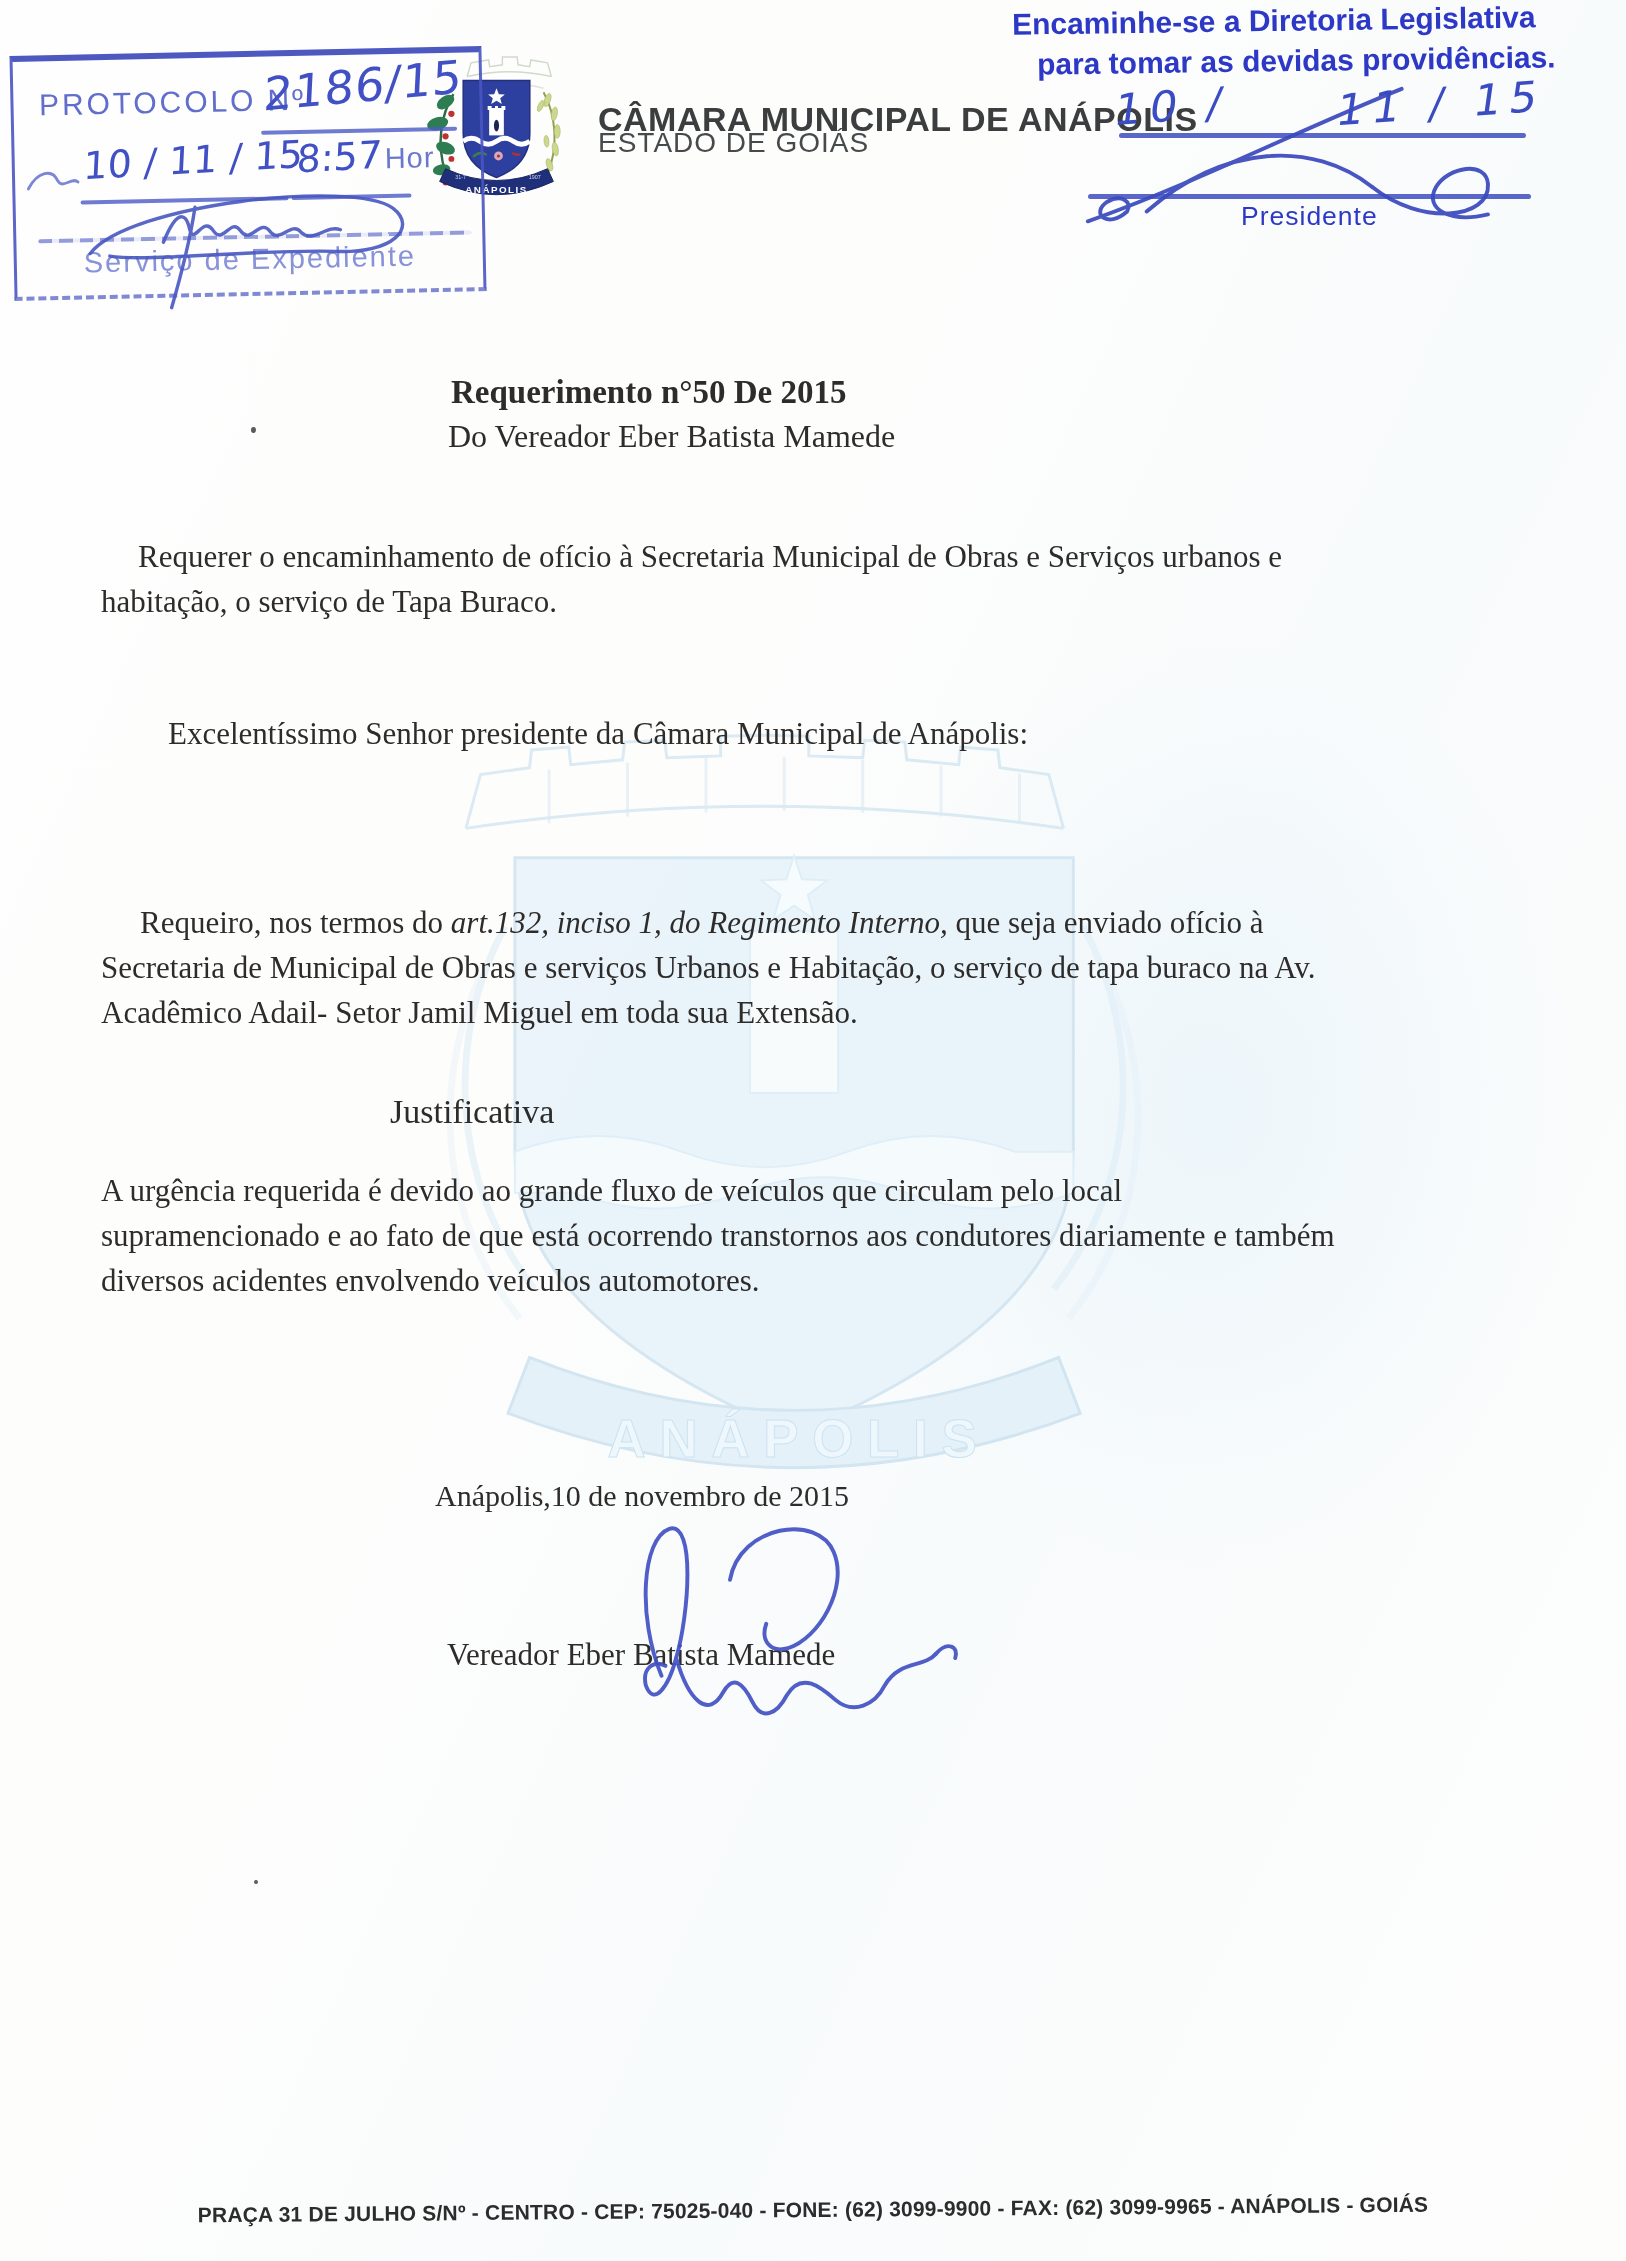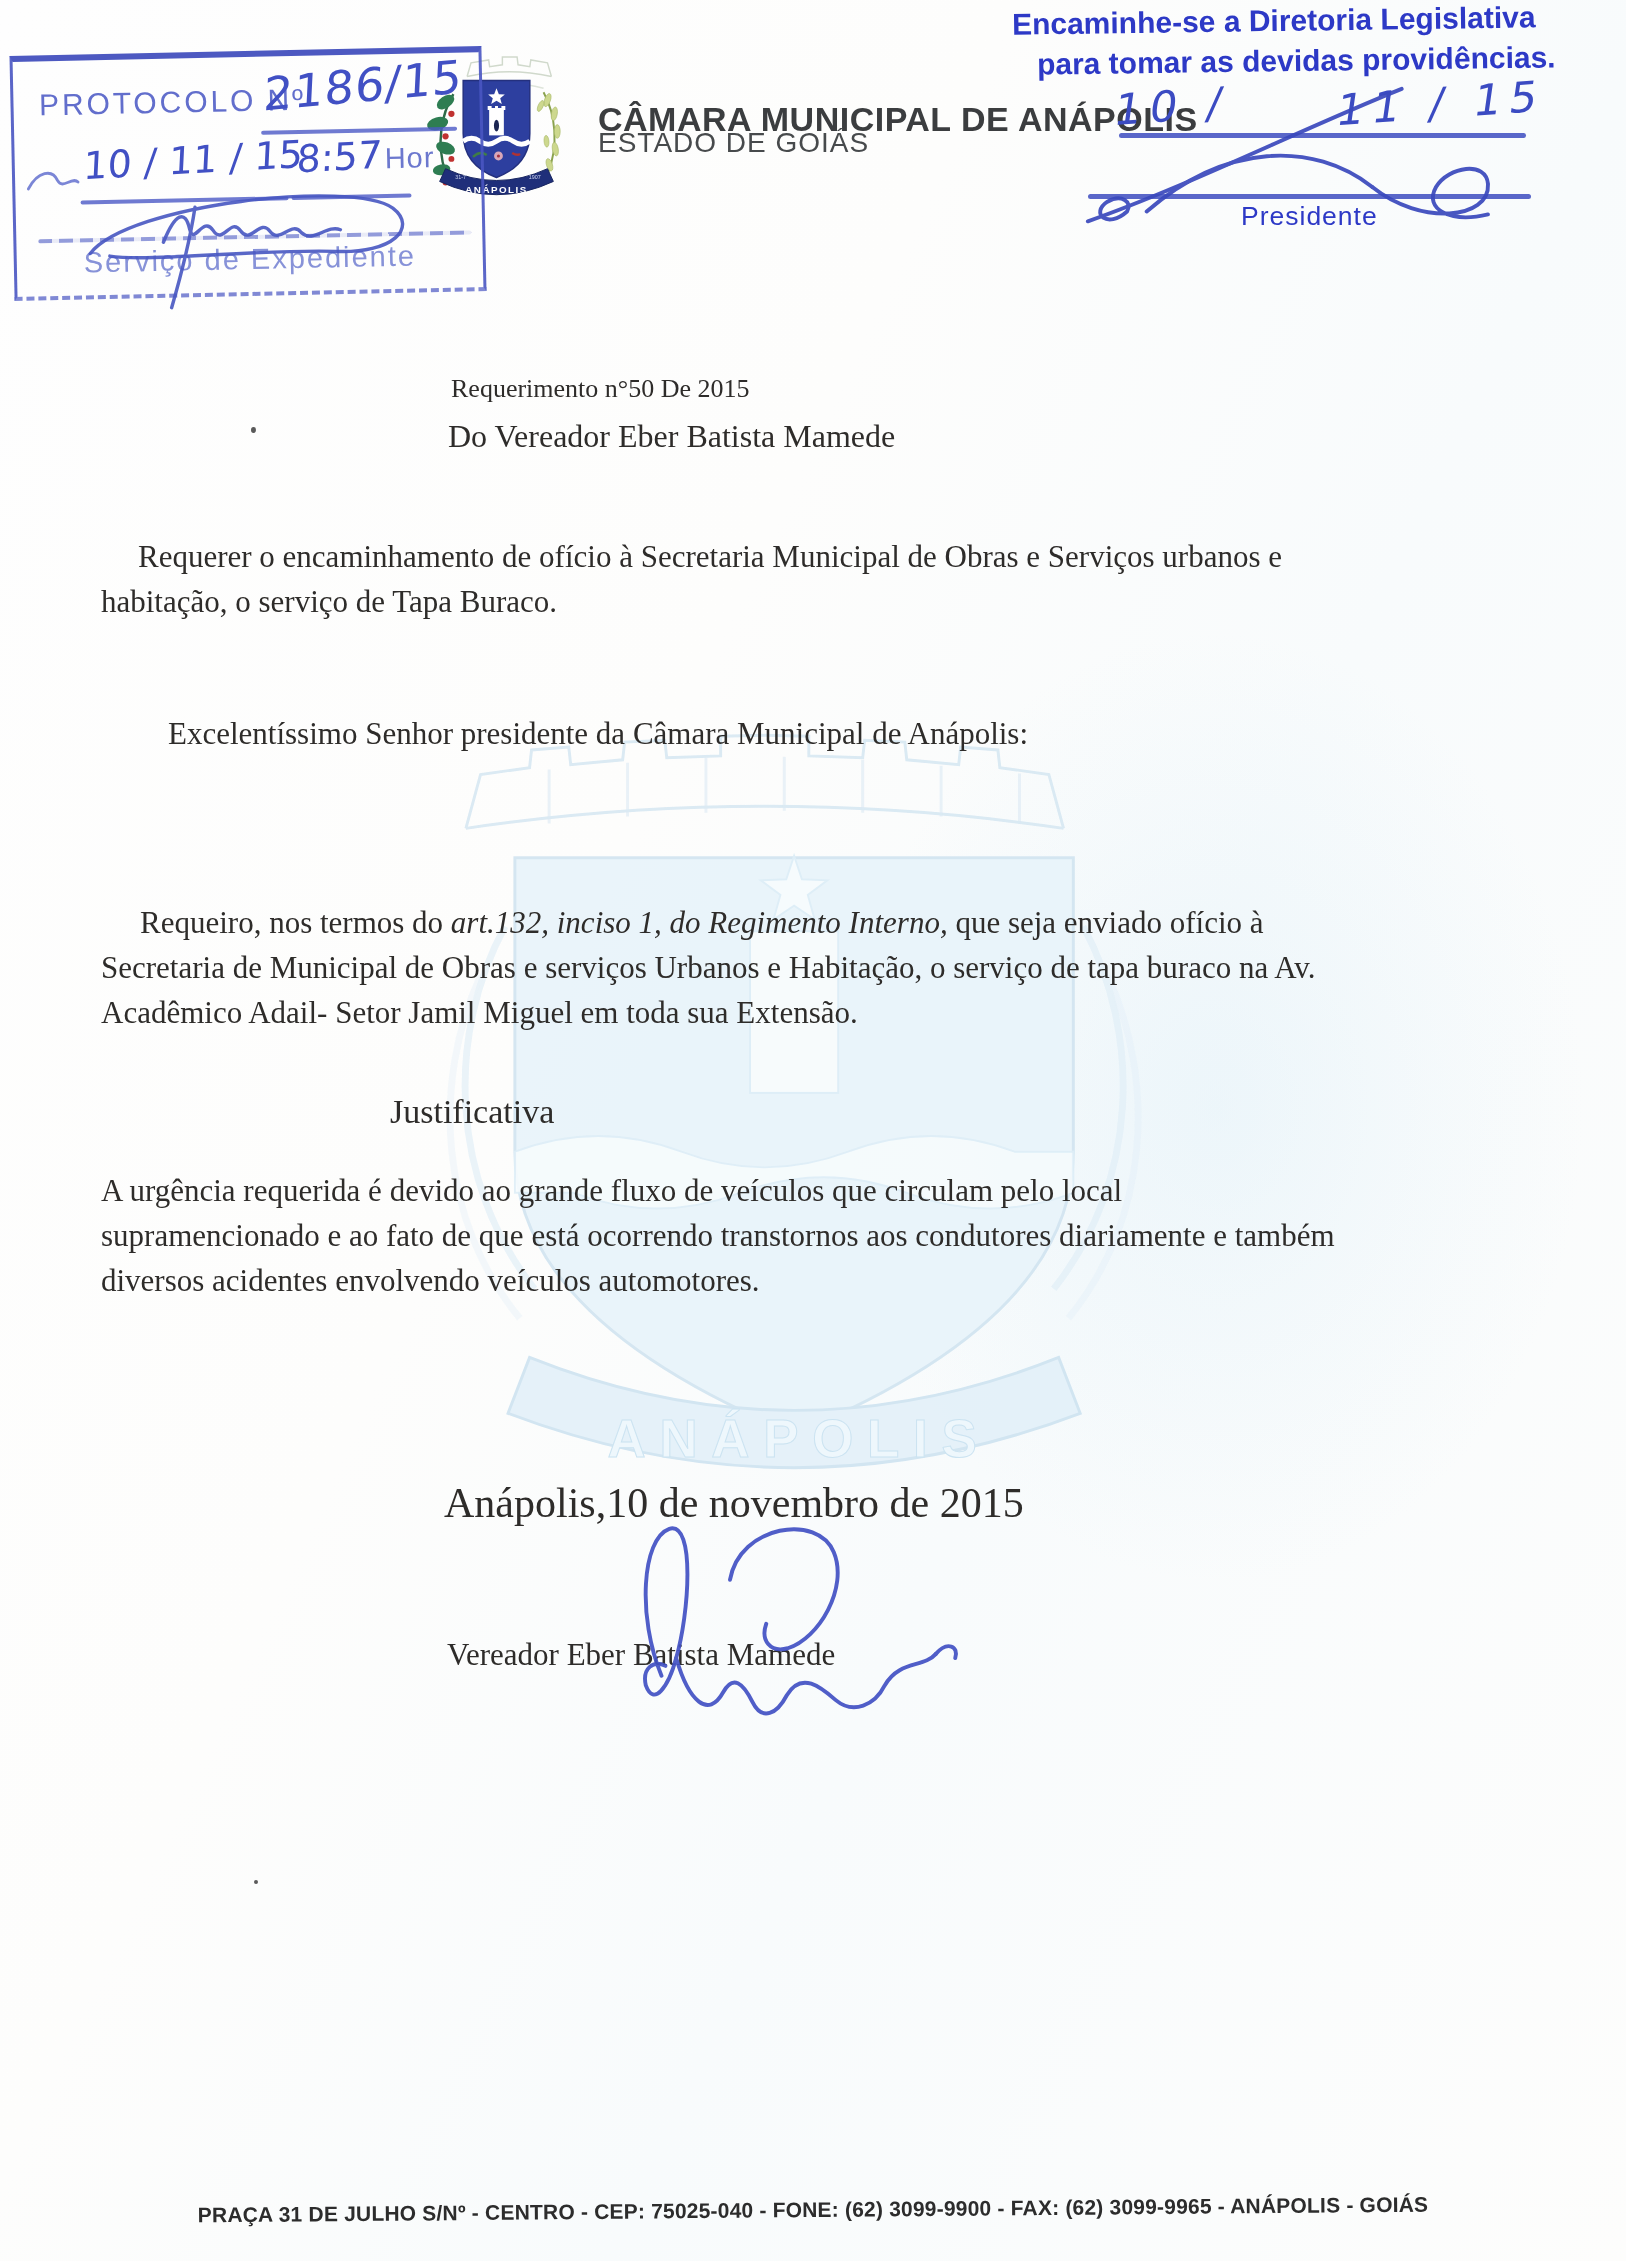--- a/index.html
+++ b/index.html
@@ -57,31 +57,31 @@
     letter-spacing:7.8px; transform:skewX(-12deg) rotate(-4deg); z-index:2; }
   .fwd-date-1 { left:1115px; top:81px; }
   .fwd-date-2 { left:1338px; top:78px; }
   .ink-line { height:4.9px; background:#3d4cc0; opacity:0.85; border-radius:2.9px; z-index:1; }
   .presidente { left:1241px; top:201px; font-family:"Liberation Sans",sans-serif; font-size:26.5px;
     color:#2d39c6; letter-spacing:1px; z-index:1; }
   .sig { z-index:4; }
 
   
   .serif { font-family:"Liberation Serif",serif; color:#2e2c2a; z-index:1; }
-  .doc-title { left:451px; top:374px; font-size:26px; }
+  .doc-title { left:451px; top:374px; font-size:33px;font-weight:bold; }
   .doc-author { left:448px; top:418px; font-size:32px; }
   .body-par { font-size:31px; line-height:45px; }
   .par-summary { left:101px; top:534px; }
   .indent1 { padding-left:37px; }
   .salutation { left:168px; top:716px; font-size:31px;text-align:right; }
   .par-request { left:101px; top:876px; line-height:45px;margin-top:24px; }
   .indent2 { padding-left:39px; }
   .justif-title { left:390px; top:1093px; font-size:34px; }
   .par-justif { left:101px; top:1168px; }
-  .place-date { left:444px; top:1479px; font-size:42px; }
+  .place-date { left:435px; top:1479px; font-size:30px; }
   .signatory { left:447px; top:1637px; font-size:31px; }
   .speck { background:#5a5a5a; border-radius:50%; z-index:1; }
 
   
   .footer { left:0; top:2198px; width:1626px; text-align:center;
     font-family:"Liberation Sans",sans-serif; font-weight:700; font-size:21px; color:#2c2c2c;
     letter-spacing:0.2px; transform:rotate(-0.5deg); z-index:1; }
 
   svg { display:block; overflow:visible; }
   svg text { font-family:"Liberation Sans",sans-serif; }

